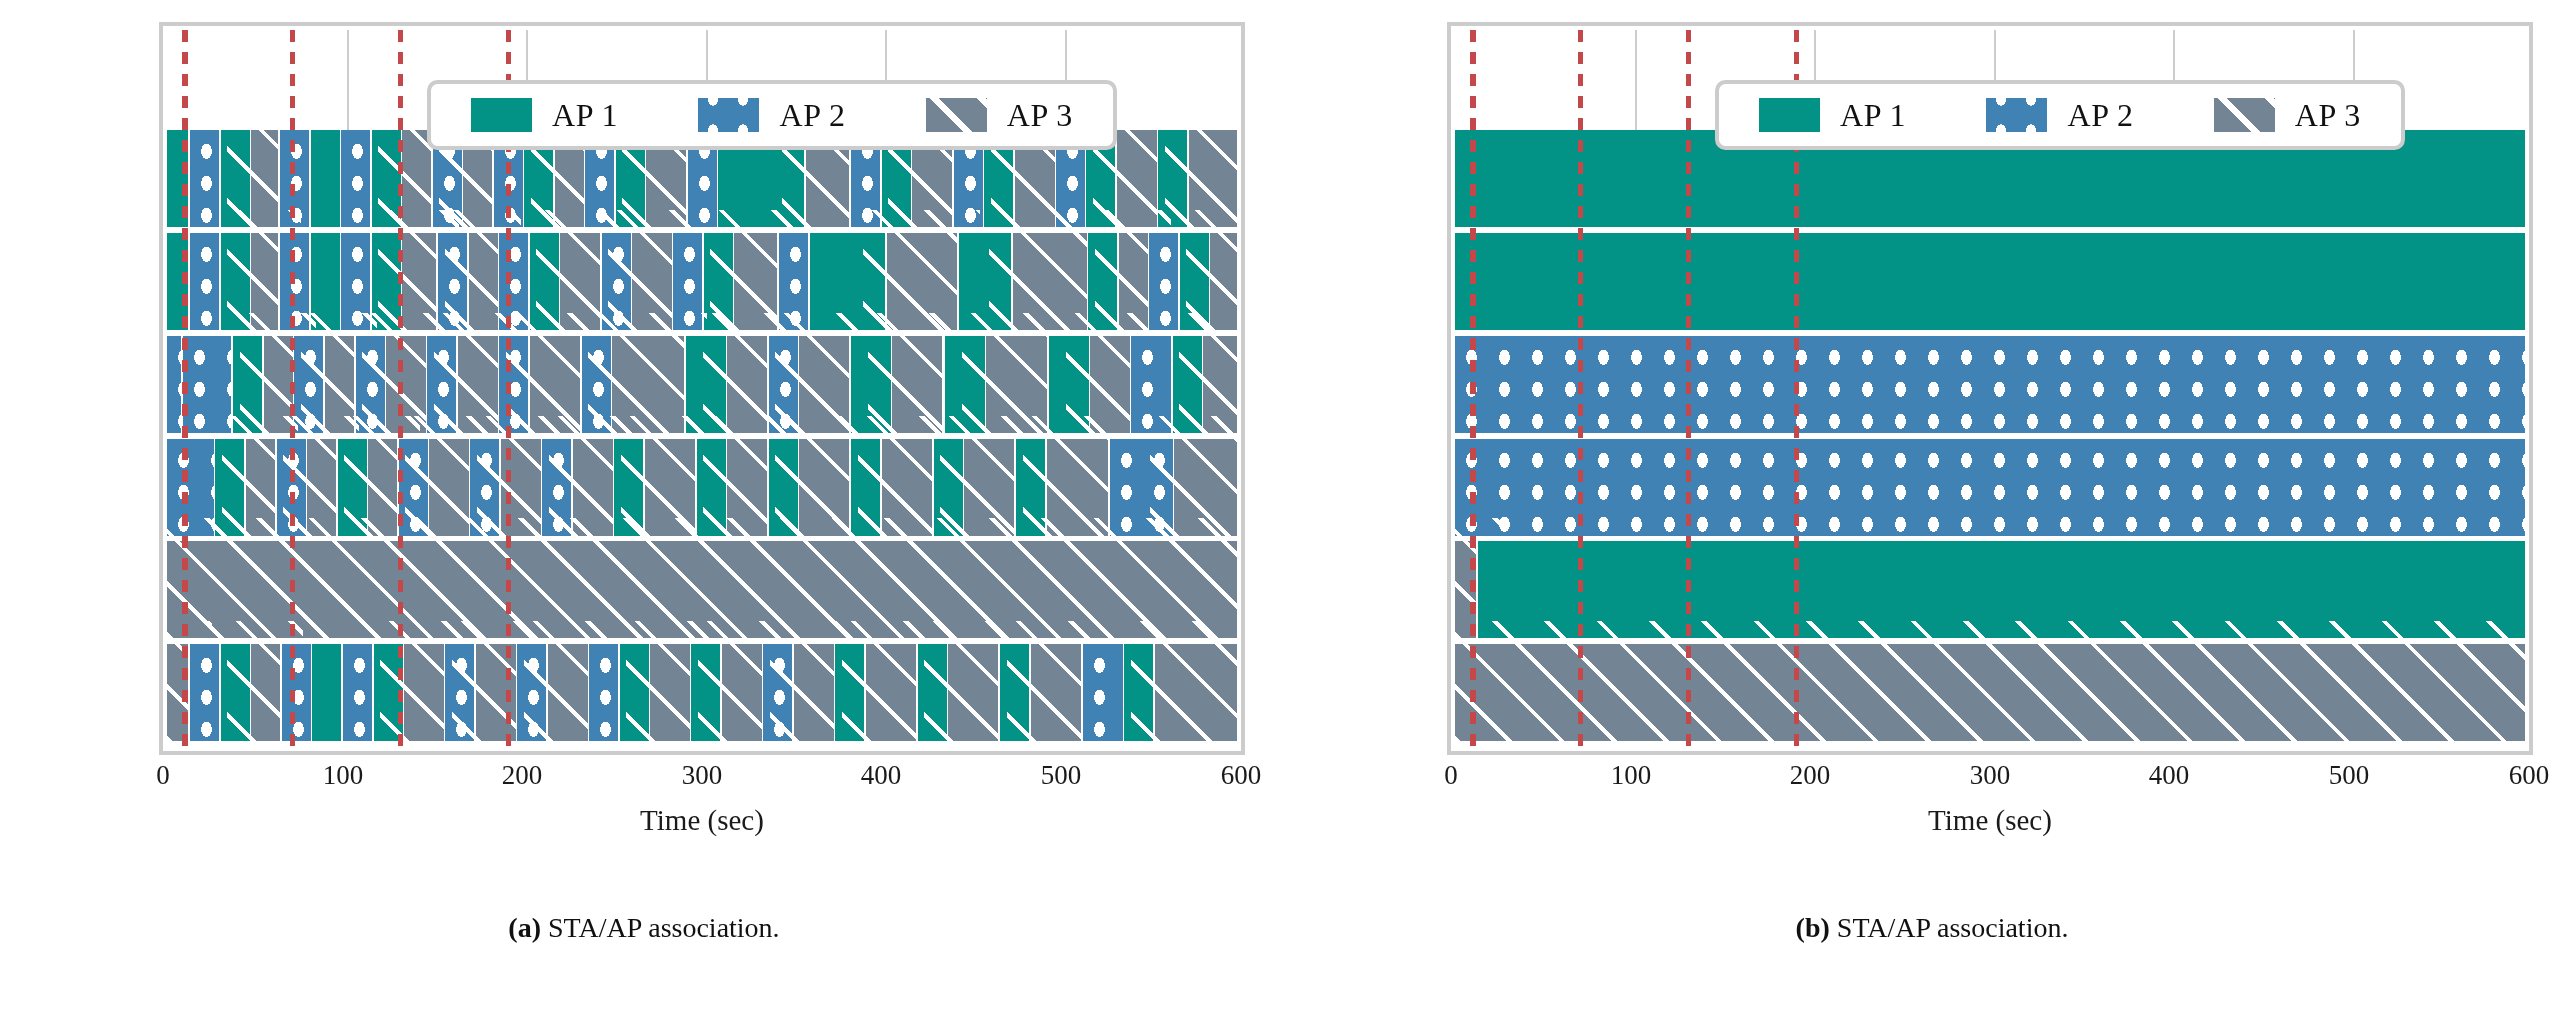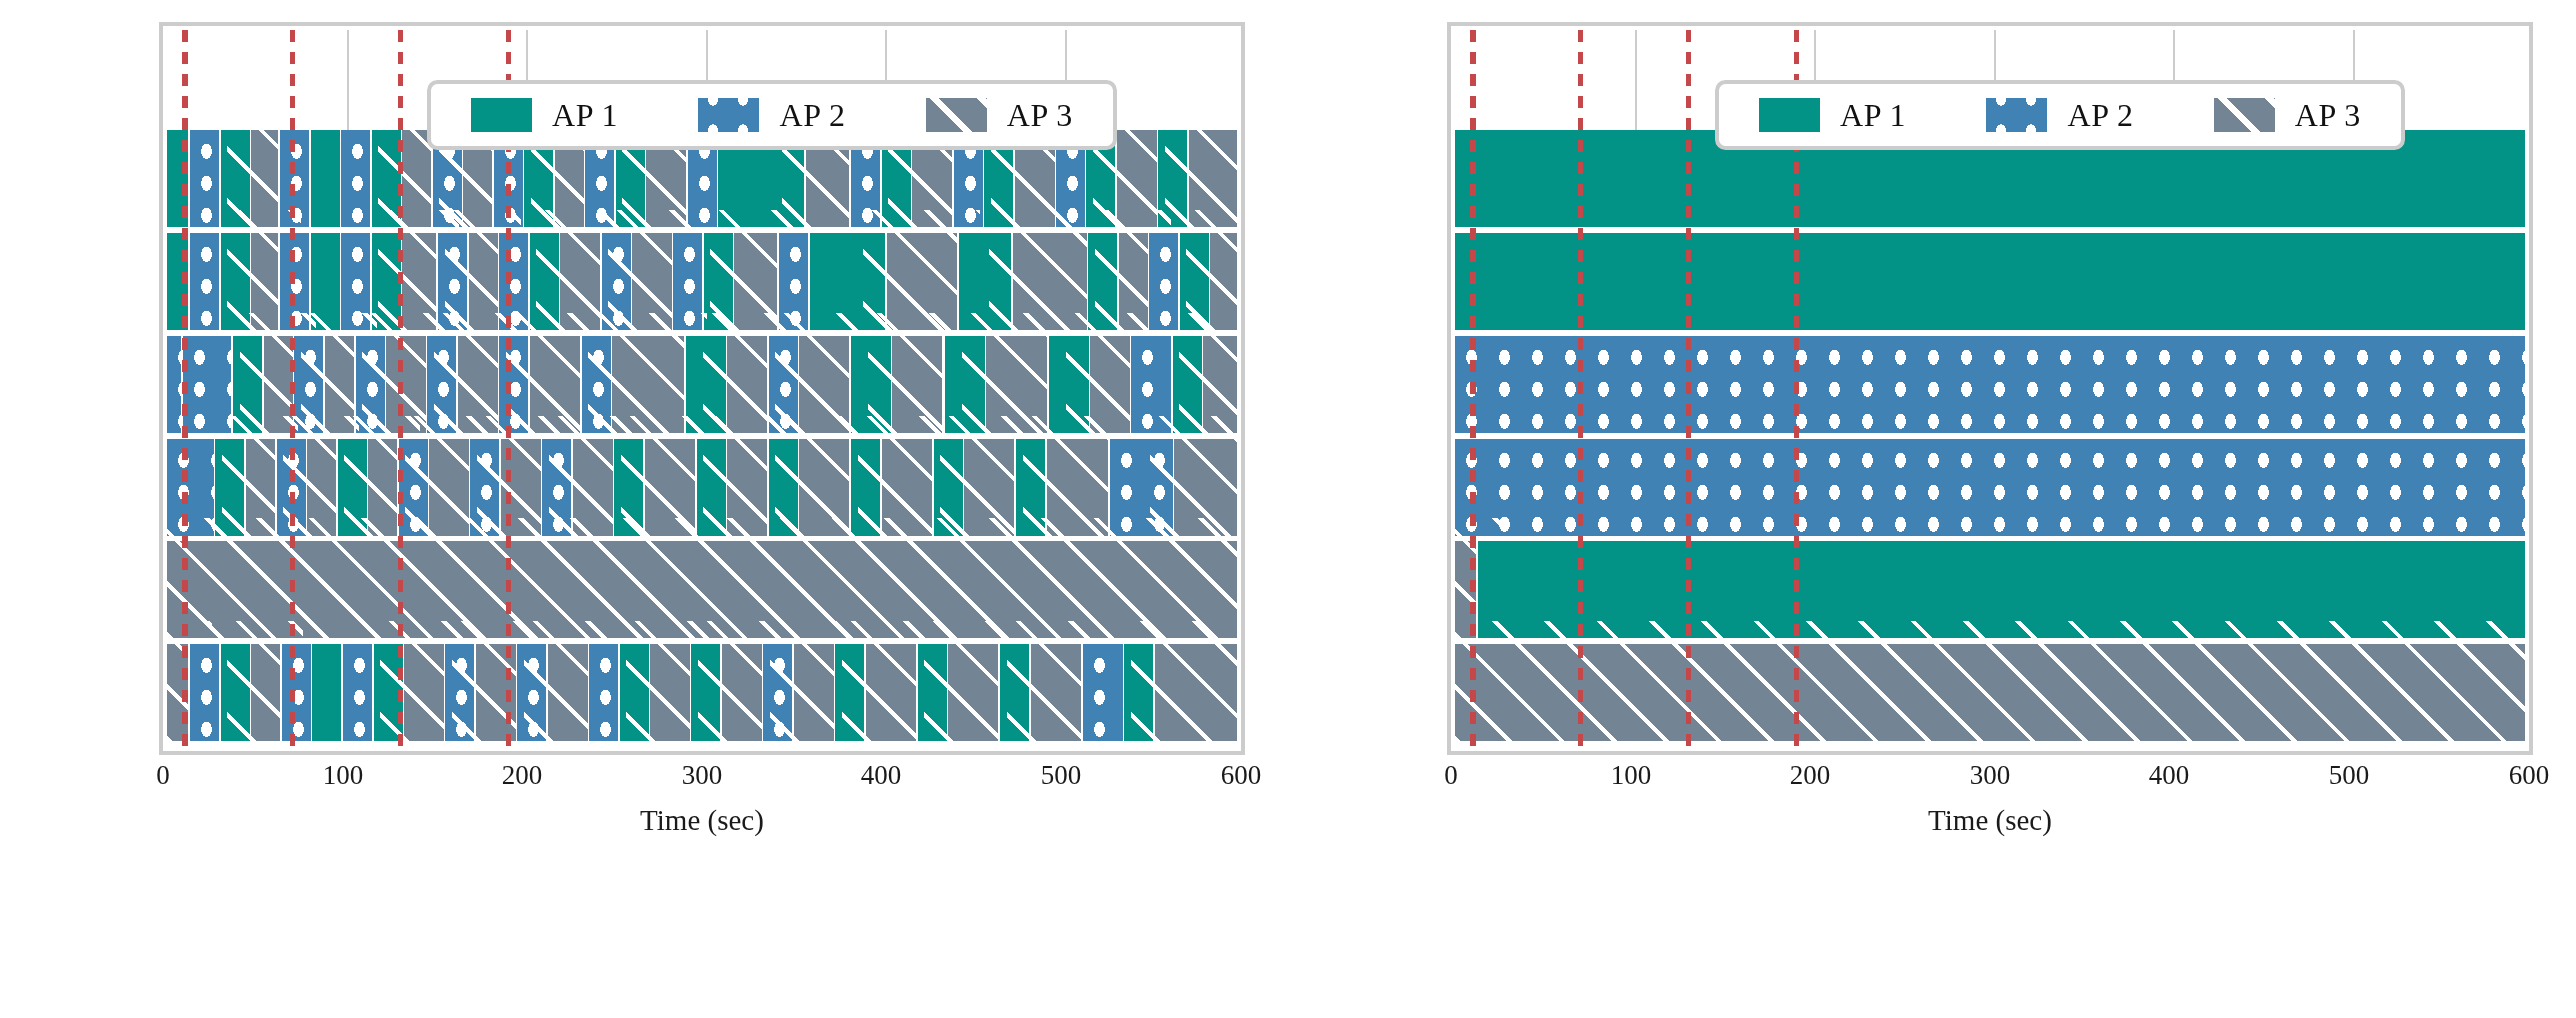--- a/index.html
+++ b/index.html
@@ -472,20 +472,21 @@
       <div class="xticks">
         <div class="xtick" style="left: 4.1px;">0</div>
         <div class="xtick" style="left: 184px;">100</div>
         <div class="xtick" style="left: 363px;">200</div>
         <div class="xtick" style="left: 543px;">300</div>
         <div class="xtick" style="left: 722px;">400</div>
         <div class="xtick" style="left: 902px;">500</div>
         <div class="xtick" style="left: 1082px;">600</div>
       </div>
       <div class="xaxis-title">Time (sec)</div>
+      <div class="caption"><b>(a)</b><span> STA/AP association.</span></div>
     </div>
     <div class="panel">
       <div class="plot-wrap">
         <div class="ylabels">
           <div class="ylabel" style="top: 164px;">STA 1</div>
           <div class="ylabel" style="top: 267px;">STA 2</div>
           <div class="ylabel" style="top: 369px;">STA 3</div>
           <div class="ylabel" style="top: 472px;">STA 4</div>
           <div class="ylabel" style="top: 575px;">STA 5</div>
           <div class="ylabel" style="top: 678px;">STA 6</div>
@@ -554,15 +555,16 @@
       <div class="xticks">
         <div class="xtick" style="left: 4.1px;">0</div>
         <div class="xtick" style="left: 184px;">100</div>
         <div class="xtick" style="left: 363px;">200</div>
         <div class="xtick" style="left: 543px;">300</div>
         <div class="xtick" style="left: 722px;">400</div>
         <div class="xtick" style="left: 902px;">500</div>
         <div class="xtick" style="left: 1082px;">600</div>
       </div>
       <div class="xaxis-title">Time (sec)</div>
+      <div class="caption"><b>(b)</b><span> STA/AP association.</span></div>
     </div>
   </div>
 
 
 </body></html>

